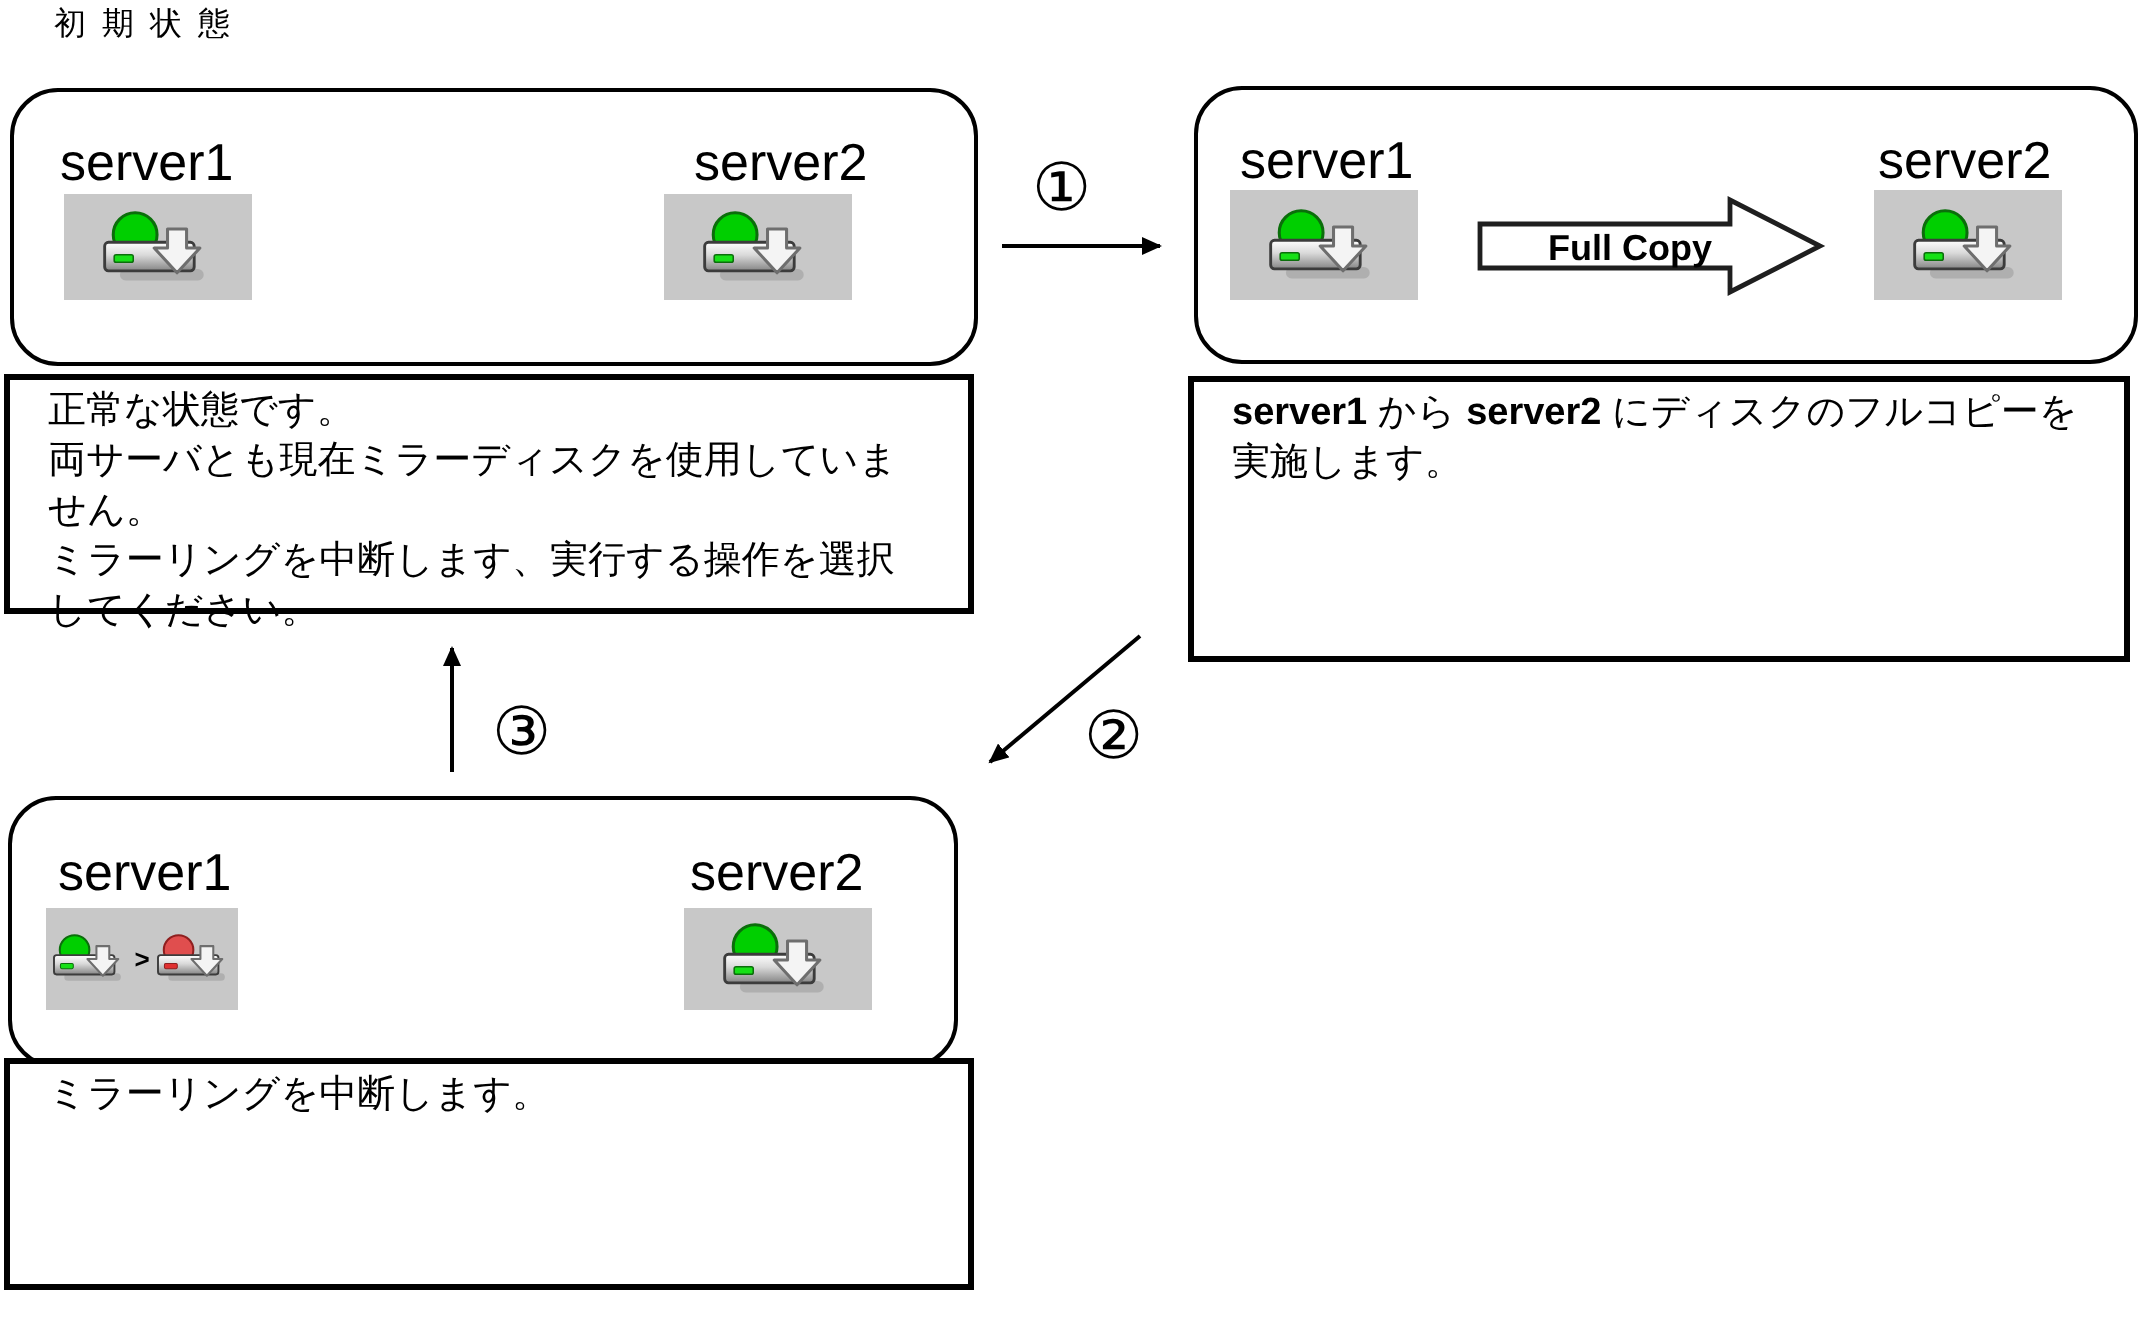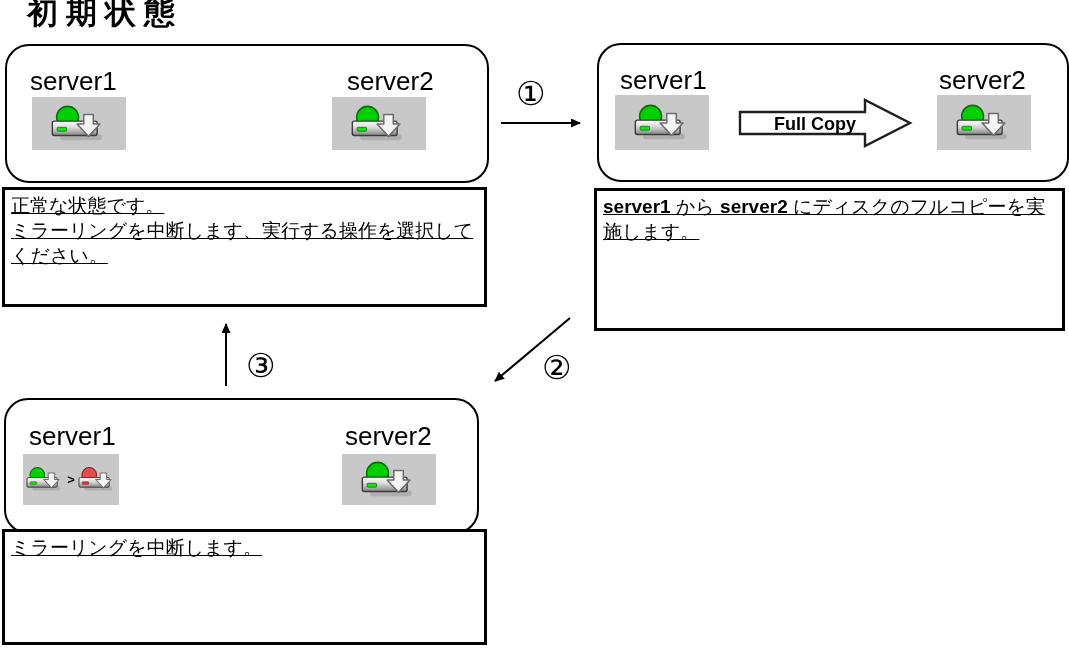--- a/index.html
+++ b/index.html
@@ -3,28 +3,28 @@
 <meta charset="utf-8">
 <style>
   html,body { margin:0; padding:0; }
   body {
     width:1069px; height:664px; position:relative; overflow:hidden;
     background:#ffffff; color:#000;
     font-family:"Liberation Sans","DejaVu Sans",sans-serif;
   }
   .page-title {
     position:absolute; left:27px; top:0px;
-    font-size:31px; font-weight:bold; letter-spacing:8px; line-height:26px;
+    font-size:16px; font-weight:normal; letter-spacing:8px; line-height:26px;
   }
   .rbox {
     position:absolute; border:2px solid #000; border-radius:24px; background:#fff;
   }
   .tbox {
     position:absolute; border:3px solid #000; background:#fff;
-    font-size:19px; line-height:25px; padding:3px 6px; box-sizing:border-box;text-decoration:underline;
+    font-size:19px; line-height:25px; padding:3px 19px; box-sizing:border-box;
   }
   .srv { position:absolute; font-size:26px; line-height:28px; white-space:nowrap; }
   .iconpanel {
     position:absolute; background:#c8c8c8;
     display:flex; align-items:center; justify-content:center; gap:1px;
   }
   .disk-sep { font-size:13px; font-weight:bold; line-height:1; }
   .badge { position:absolute; font-size:33px; line-height:1; }
   .overlay { position:absolute; left:0; top:0; pointer-events:none; }
   .fc-arrow { position:absolute; }
@@ -89,20 +89,21 @@
   <div class="srv" style="left:340px; top:21px;">server2</div>
   <div class="iconpanel" style="left:338px; top:50px; width:94px; height:55px;">
     <svg width="62" height="40" viewBox="0 0 64 42">
         <use href="#disk-green"></use>
       </svg>
   </div>
 </div>
 
 <div class="tbox" style="left:2px; top:187px; width:485px; height:120px;">
   <div>正常な状態です。</div>
+  <div>両サーバとも現在ミラーディスクを使用していません。</div>
   <div>ミラーリングを中断します、実行する操作を選択してください。</div>
 </div>
 
 <div class="tbox" style="left:594px; top:188px; width:471px; height:143px;">
   <div><span class="bold">server1</span><span> から </span><span class="bold">server2</span><span> にディスクのフルコピーを実施します。</span></div>
 </div>
 
 <div class="rbox" style="left:4px; top:398px; width:471px; height:132px;">
   <div class="srv" style="left:23px; top:22px;">server1</div>
   <div class="iconpanel" style="left:17px; top:54px; width:96px; height:51px;">

